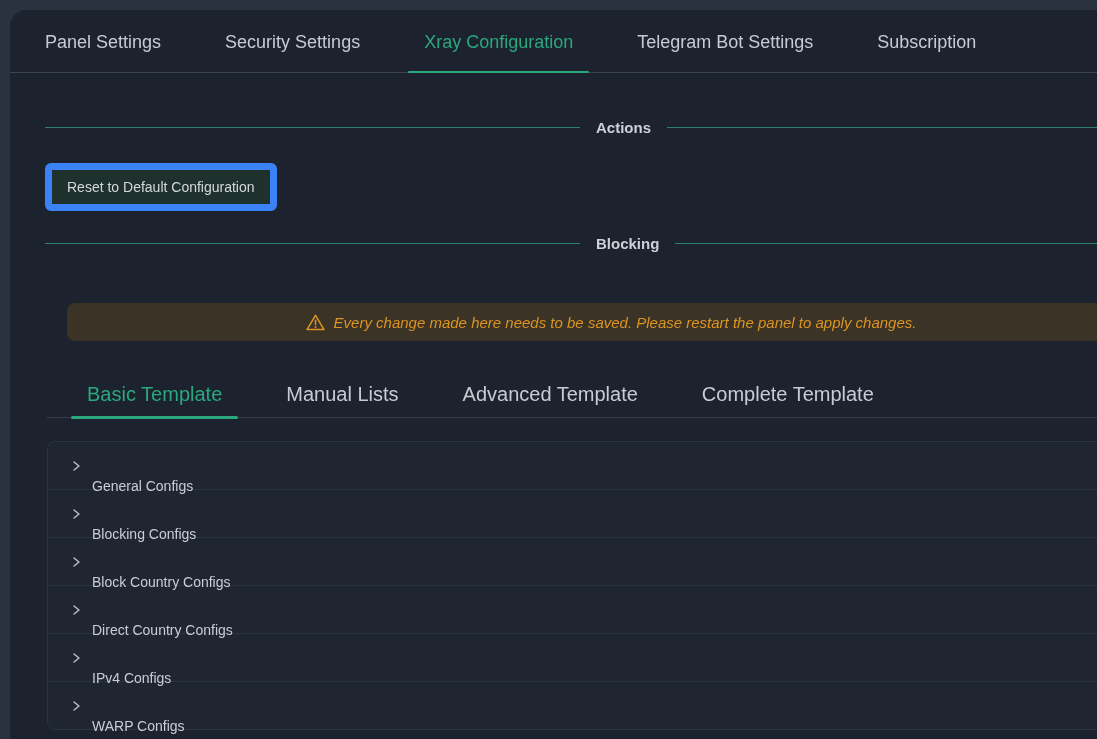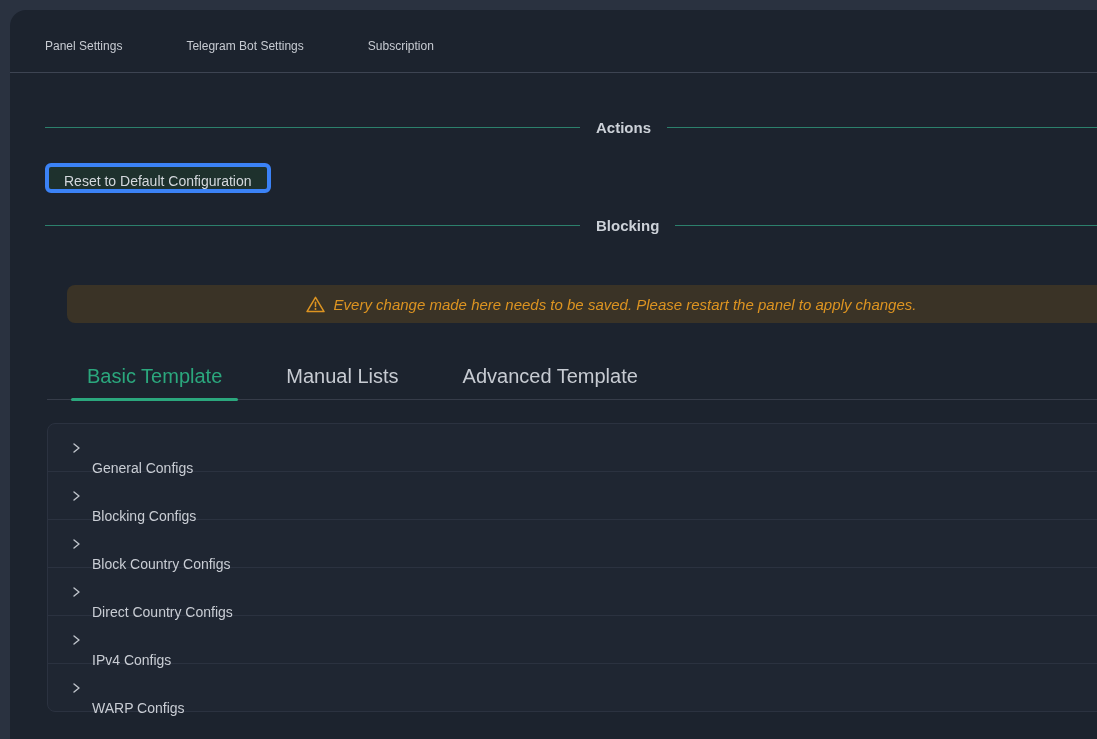--- a/index.html
+++ b/index.html
@@ -25,21 +25,21 @@
     display: flex;
     align-items: flex-end;
     gap: 32px;
     height: 62px;
     padding-left: 19px;
     border-bottom: 1px solid #3d4452;
   }
   .tab {
     position: relative;
     padding: 0 16px 19px;
-    font-size: 12px;
+    font-size: 18px;
     color: #c7cbd2;
     cursor: pointer;
     white-space: nowrap;
   }
   .tab.active { color: #2ba77d; }
   .tab.active::after {
     content: "";
     position: absolute;
     left: 0; right: 0; bottom: -1px;
     height: 2px;
@@ -60,24 +60,24 @@
   .divider .divider-label {
     margin: 8px 16px;
     font-size: 15px;
     font-weight: 700;
     color: #ccd1d8;
     white-space: nowrap;
   }
   .reset-btn {
     display: inline-block;
     margin-top: 26px;
-    height: 30px;
+    height: 48px;
     padding: 0 15px;
     background: #1e312d;
-    border: 4px solid #3b82f6;
+    border: 7px solid #3b82f6;
     border-radius: 6px;
     color: #d4d8dd;
     font-size: 14px;
     font-family: "Liberation Sans", sans-serif;
     line-height: 28px;
     cursor: pointer;
   }
   .alert {
     margin: 50px 0 0 22px;
     height: 38px;
@@ -144,20 +144,22 @@
   }
   .chev { display: block; }
 </style>
 </head>
 <body>
 
 <div class="card">
 
   <div class="tabbar">
     <div class="tab">Panel Settings</div>
+    <div class="tab">Security Settings</div>
+    <div class="tab active">Xray Configuration</div>
     <div class="tab">Telegram Bot Settings</div>
     <div class="tab">Subscription</div>
   </div>
 
   <div class="content">
 
     <div class="divider actions">
       <div class="line-left"></div>
       <div class="divider-label">Actions</div>
       <div class="line-right"></div>
@@ -179,20 +181,21 @@
           <circle cx="9.5" cy="13" r="1" fill="#dd9421"></circle>
         </svg>
       </span>
       <span class="alert-text">Every change made here needs to be saved. Please restart the panel to apply changes.</span>
     </div>
 
     <div class="subtabs">
       <div class="subtab active">Basic Template</div>
       <div class="subtab">Manual Lists</div>
       <div class="subtab">Advanced Template</div>
+      <div class="subtab">Complete Template</div>
     </div>
 
     <div class="accordion">
 
       <div class="acc-row">
         <span>
           <svg class="chev" width="12" height="12" viewBox="0 0 12 12" fill="none">
             <polyline points="4,2 9,6 4,10" stroke="#c0c5cc" stroke-width="1.4" stroke-linecap="round" stroke-linejoin="round"></polyline>
           </svg>
         </span>

